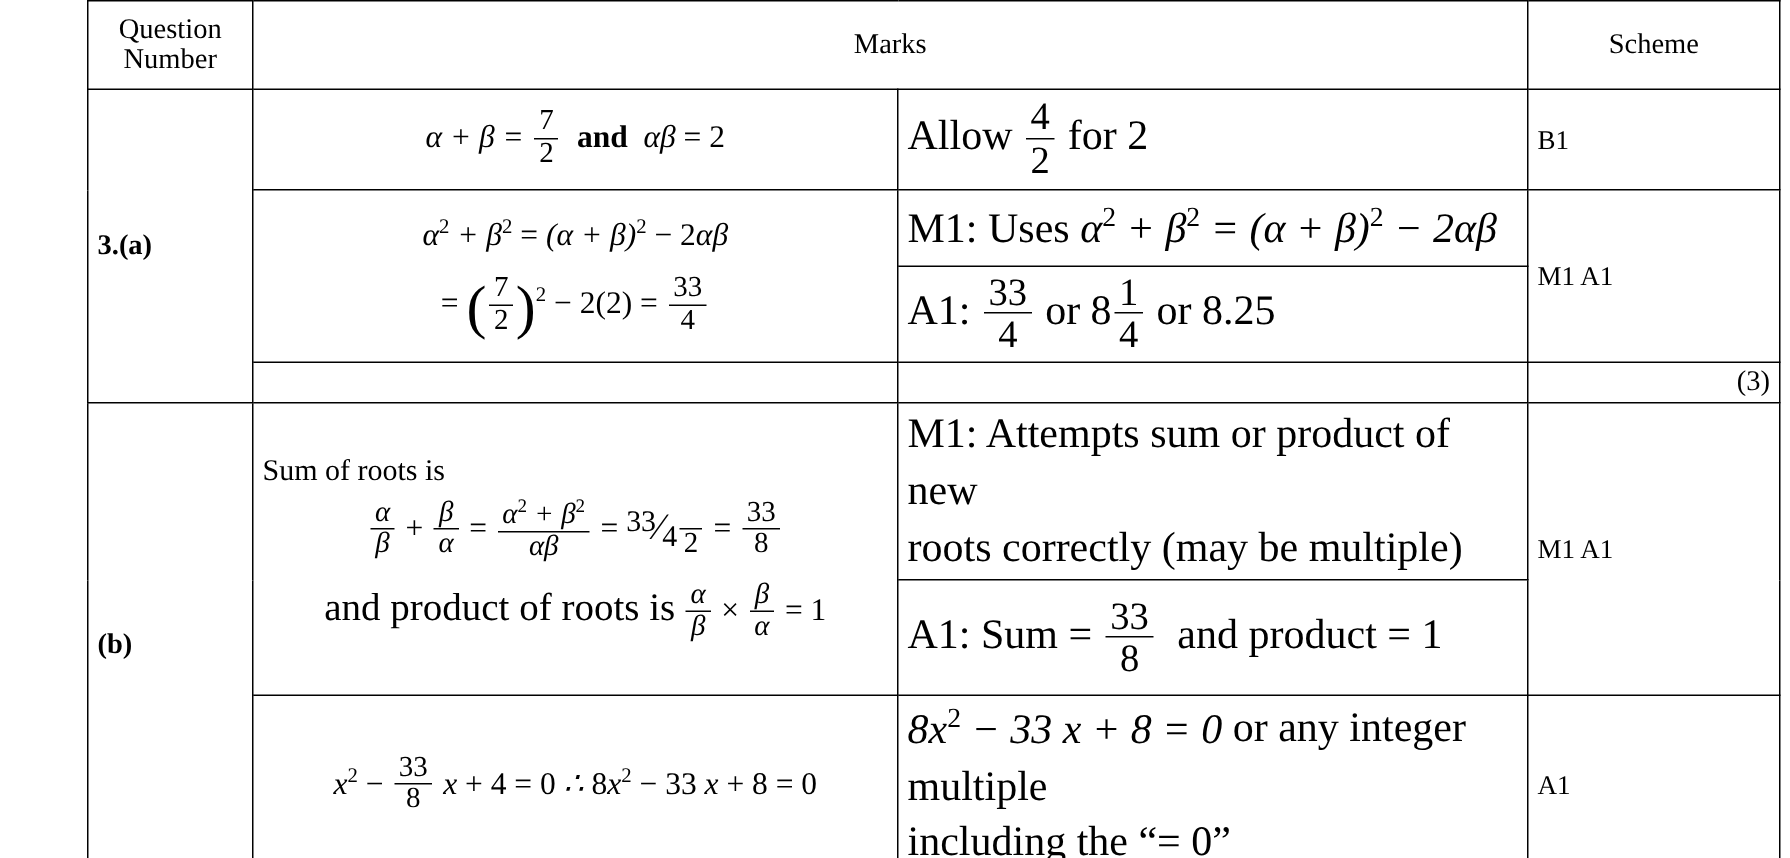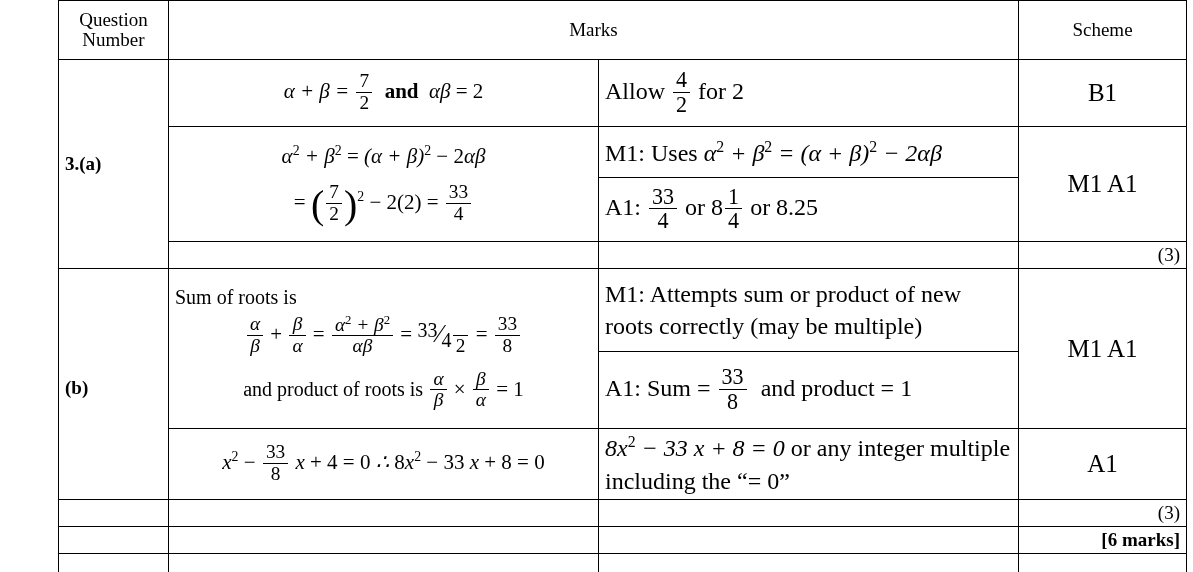--- a/index.html
+++ b/index.html
@@ -47,22 +47,22 @@
   .cell-left { text-align: left; }
 
   .qn {
     font-size: 19px;
     vertical-align: top;
     padding-top: 6px;
     font-weight: bold;
   }
 
   .marks {
-    font-size: 25px;
-    text-align: center;
+    font-size: 18px;
+    text-align: left;
     padding-left: 8px;
   }
   .bracket-right {
     font-size: 19px;
     text-align: right;
     padding-right: 10px;
   }
   .total {
     font-size: 19px;
     font-weight: bold;
@@ -73,21 +73,21 @@
 
   
   .math {
     font-family: "Liberation Serif", serif;
     font-style: italic;
     font-size: 21px;
     white-space: nowrap;
   }
   .math .up { font-style: normal; }
   .note {
-    font-size: 24px;
+    font-size: 28px;
     font-style: normal;
     line-height: 1.35;
   }
   .note .mi { font-style: italic; }
   .bold { font-weight: bold; }
 
   
   .frac {
     display: inline-block;
     vertical-align: middle;
@@ -221,21 +221,21 @@
             <span class="frac"><span class="num">β</span><span class="den">α</span></span>
             <span class="up">=</span>
             <span class="frac"><span class="num">α<span class="sup up">2</span> + β<span class="sup up">2</span></span><span class="den">αβ</span></span>
             <span class="up">=</span>
             <span class="slashfrac"><span class="n up">33</span><span class="s">⁄</span><span class="d up">4</span></span>
             <span class="frac" style="margin-left:-4px;"><span class="num up">&nbsp;</span><span class="den up">2</span></span>
             <span class="up">=</span>
             <span class="frac"><span class="num up">33</span><span class="den up">8</span></span>
           </span>
           <span class="line math center-block" style="margin-top:12px;">
-            <span class="up" style="font-size:20px;">and product of roots is</span>
+            <span class="up" style="font-size:26px;">and product of roots is</span>
             <span class="frac"><span class="num">α</span><span class="den">β</span></span>
             <span class="up">×</span>
             <span class="frac"><span class="num">β</span><span class="den">α</span></span>
             <span class="up">= 1</span>
           </span>
         </td>
         <td class="cell-left" style="height:78px;">
           <span class="note">
             <span style="display:inline">M1: Attempts sum or product of new</span><br>
             <span style="display:inline">roots correctly (may be multiple)</span>

